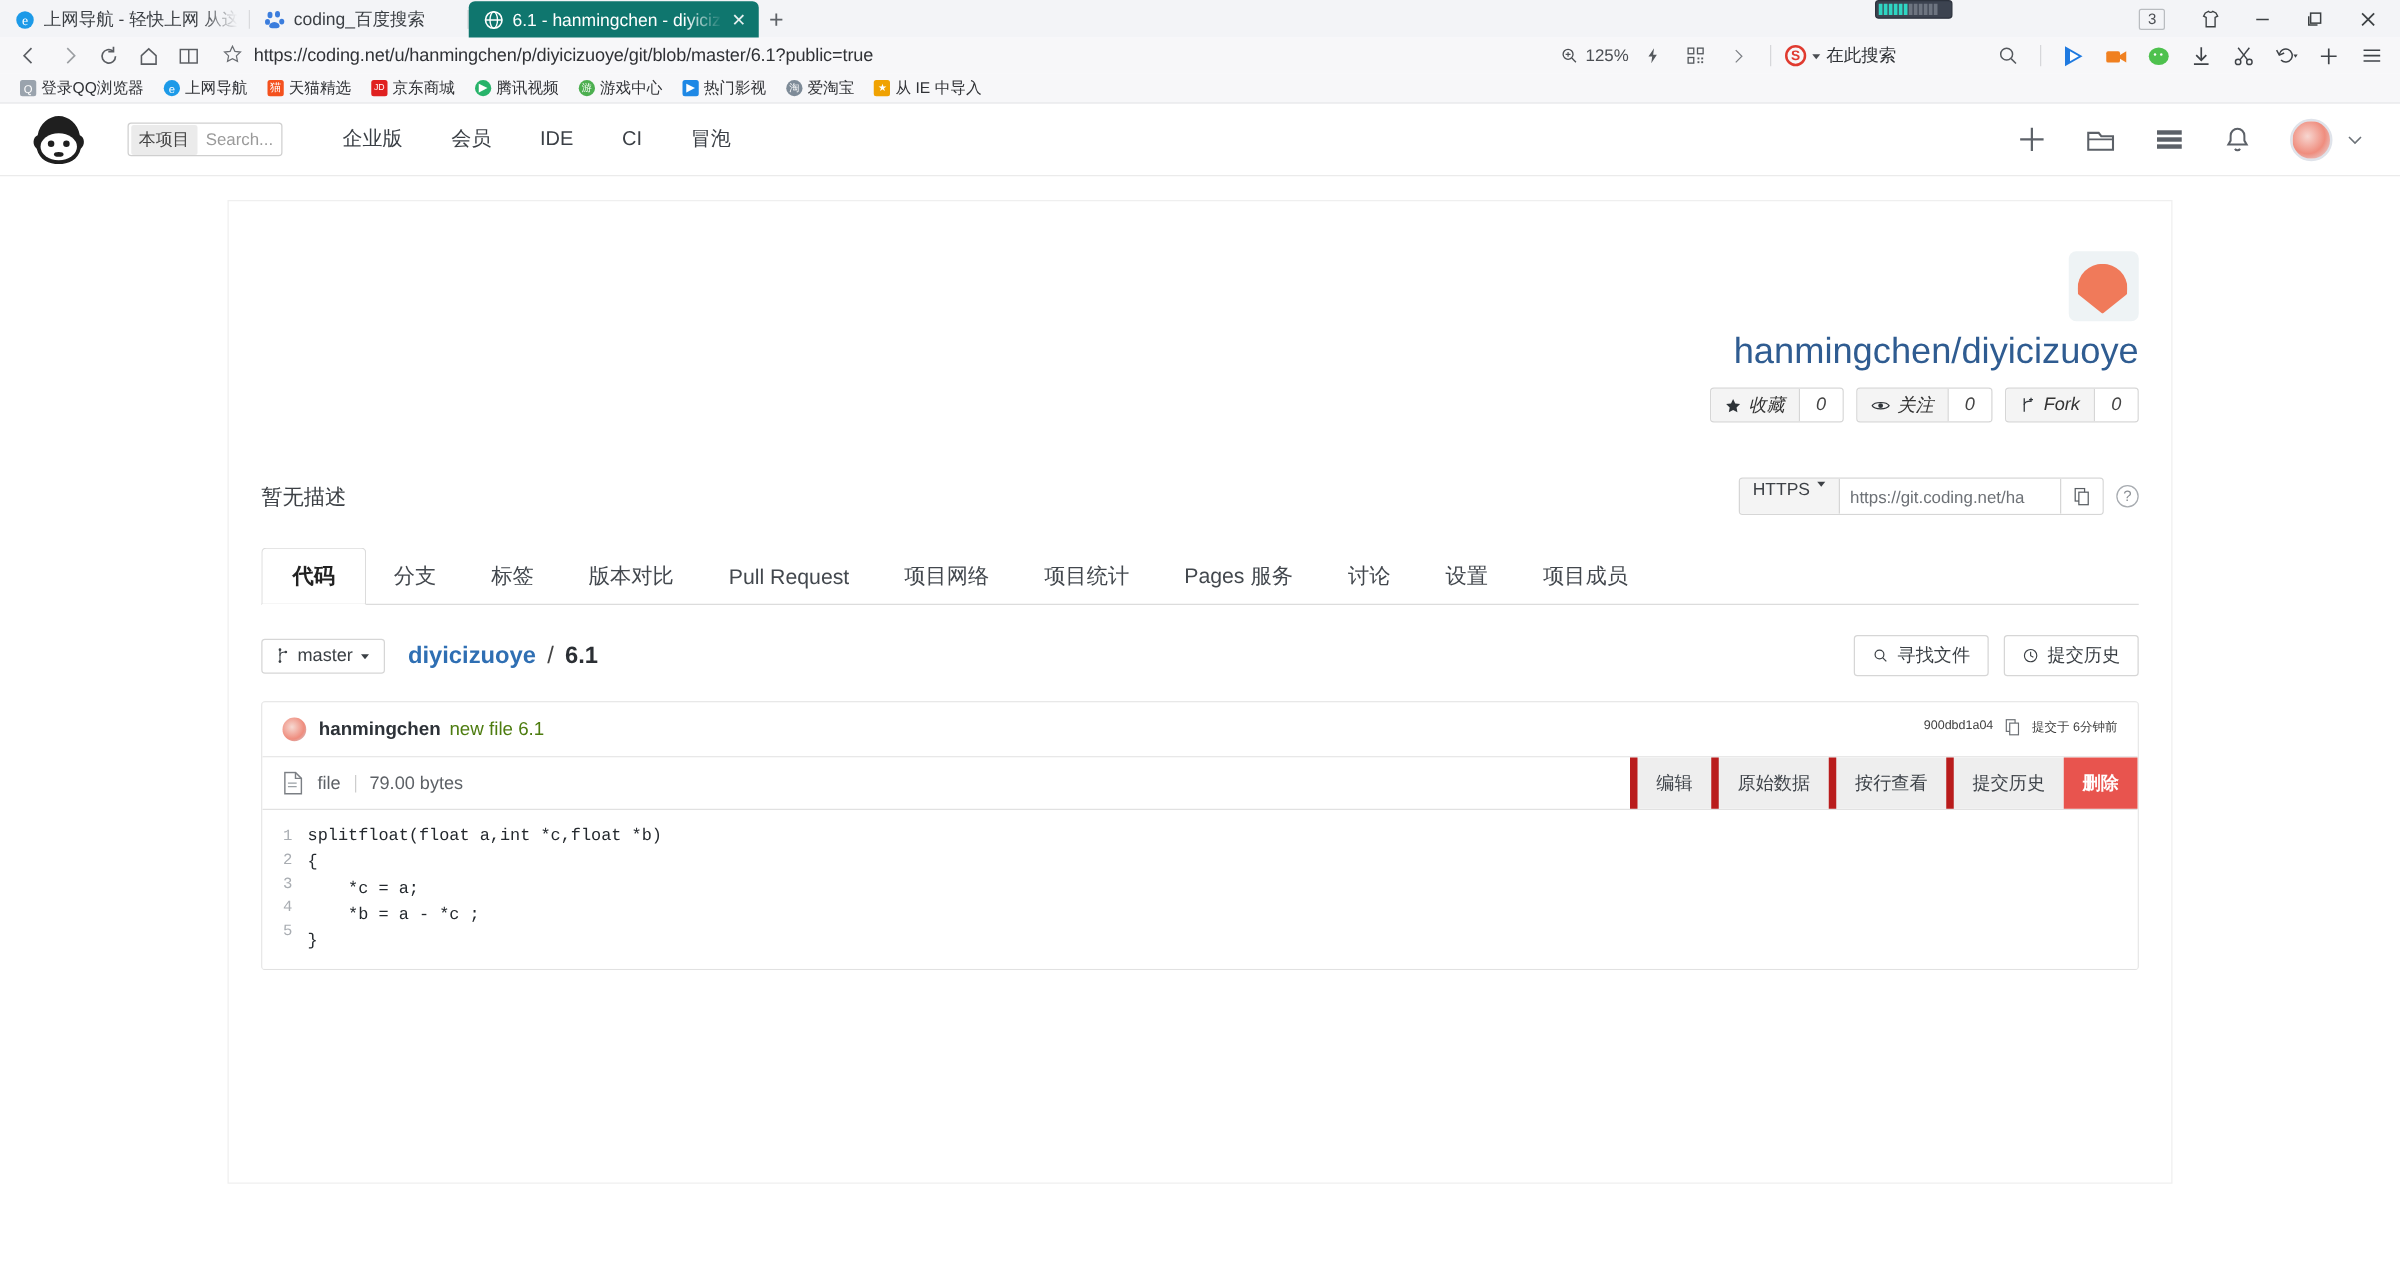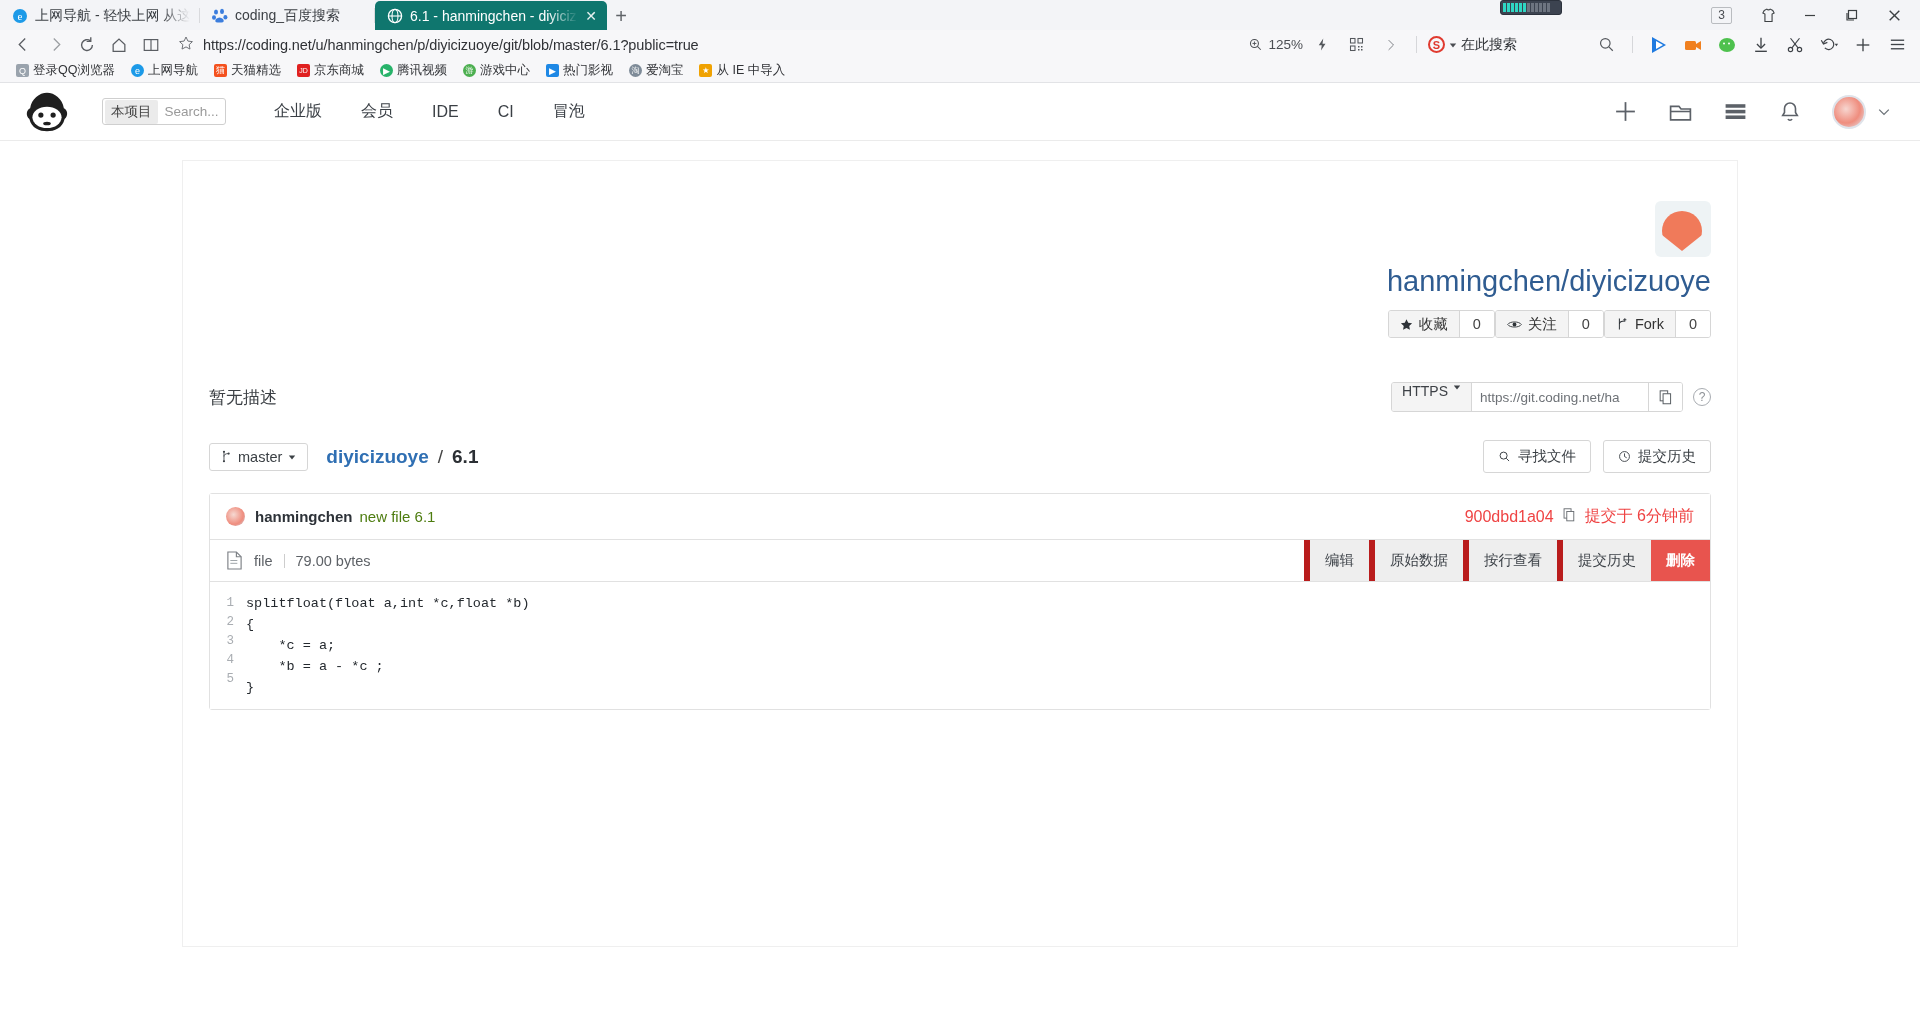--- a/index.html
+++ b/index.html
@@ -136,21 +136,21 @@
   }
   .repo-avatar::after {
     content: ""; position: absolute; left: 7px; top: 10px; width: 40px; height: 40px;
     border-radius: 50%; background: #f07a5a;
     clip-path: polygon(0 0, 100% 0, 100% 60%, 50% 100%, 0 60%);
   }
   .repo-title {
     margin-left: 24px; font-size: 29px; color: #2f5c91; padding-top: 8px;
     font-weight: 400; text-decoration: none;
   }
-  .repo-actions { margin-left: auto; display: flex; padding-top: 12px; }
+  .repo-actions { margin-left: auto; display: flex; gap: 10px; padding-top: 12px; font-style: italic; }
   .btngrp { display: flex; border: 1px solid #d6d6d6; border-radius: 3px; overflow: hidden; height: 28px; }
   .btngrp .b1 {
     background: #f4f4f4; display: flex; align-items: center; gap: 6px;
     padding: 0 11px; font-size: 14.5px; color: #333;
   }
   .btngrp .b2 {
     background: #fff; border-left: 1px solid #d6d6d6; padding: 0 13px;
     display: flex; align-items: center; font-size: 14.5px; color: #444;
   }
 
@@ -208,21 +208,21 @@
   .commit-row {
     display: flex; align-items: center; padding: 12px 16px; font-size: 15px;
     border-bottom: 1px solid #e1e1e1; background: #fff;
   }
   .commit-av {
     width: 19px; height: 19px; border-radius: 50%; margin-right: 10px;
     background: radial-gradient(circle at 40% 40%, #f6d9d2 0%, #ef8d7e 60%, #c9d4e2 100%);
   }
   .commit-author { font-weight: bold; color: #2d3238; }
   .commit-msg { color: #4d7c0f; margin-left: 7px; }
-  .commit-right { margin-left: auto; display: flex; align-items: center; gap: 9px; color: #ef4444; font-size: 16px; }
+  .commit-right { margin-left: auto; display: flex; gap: 9px; color: #404040; font-size: 10px; }
 
   .file-row { display: flex; align-items: center; padding: 0 0 0 16px; height: 42px; background: #fff; border-bottom: 1px solid #e1e1e1; }
   .file-meta { display: flex; align-items: center; gap: 11px; font-size: 14.5px; color: #5d6166; }
   .file-meta .vsep { width: 1px; height: 14px; background: #cdcdcd; }
   .file-btns { margin-left: auto; display: flex; height: 100%; }
   .fbtn {
     background: #eeeeee; display: flex; align-items: center; padding: 0 15px;
     font-size: 14.5px; color: #3f444a; border-left: 6px solid #b91c1c;
   }
   .fbtn.danger { background: #e8544e; color: #fff; font-weight: bold; border-left: none; }
@@ -618,20 +618,33 @@
               <svg width="14" height="15" viewBox="0 0 16 18">
                   <rect x="1" y="1" width="9" height="12" fill="none" stroke="#5a5f64" stroke-width="1.2"></rect>
                   <rect x="4.5" y="4.5" width="9" height="12" fill="#fff" stroke="#5a5f64" stroke-width="1.2"></rect>
                 </svg>
             </span>
           </div>
           <span class="help-o">?</span>
         </div>
       </div>
 
+      <div class="tabs">
+        <a class="t sel" href="#">代码</a>
+        <a class="t" href="#">分支</a>
+        <a class="t" href="#">标签</a>
+        <a class="t" href="#">版本对比</a>
+        <a class="t" href="#">Pull Request</a>
+        <a class="t" href="#">项目网络</a>
+        <a class="t" href="#">项目统计</a>
+        <a class="t" href="#">Pages 服务</a>
+        <a class="t" href="#">讨论</a>
+        <a class="t" href="#">设置</a>
+        <a class="t" href="#">项目成员</a>
+      </div>
 
       <div class="path-row">
         <button class="branch-btn">
           <svg width="11" height="13" viewBox="0 0 14 18">
               <line x1="3.5" y1="2" x2="3.5" y2="16" stroke="#3b4045" stroke-width="1.2"></line>
               <path d="M3.5 9 q0-4 6-4" fill="none" stroke="#3b4045" stroke-width="1.2"></path>
               <circle cx="3.5" cy="2.4" r="1.5" fill="#3b4045"></circle>
               <circle cx="3.5" cy="15.6" r="1.5" fill="#3b4045"></circle>
               <circle cx="10" cy="5" r="1.5" fill="#3b4045"></circle>
             </svg>

